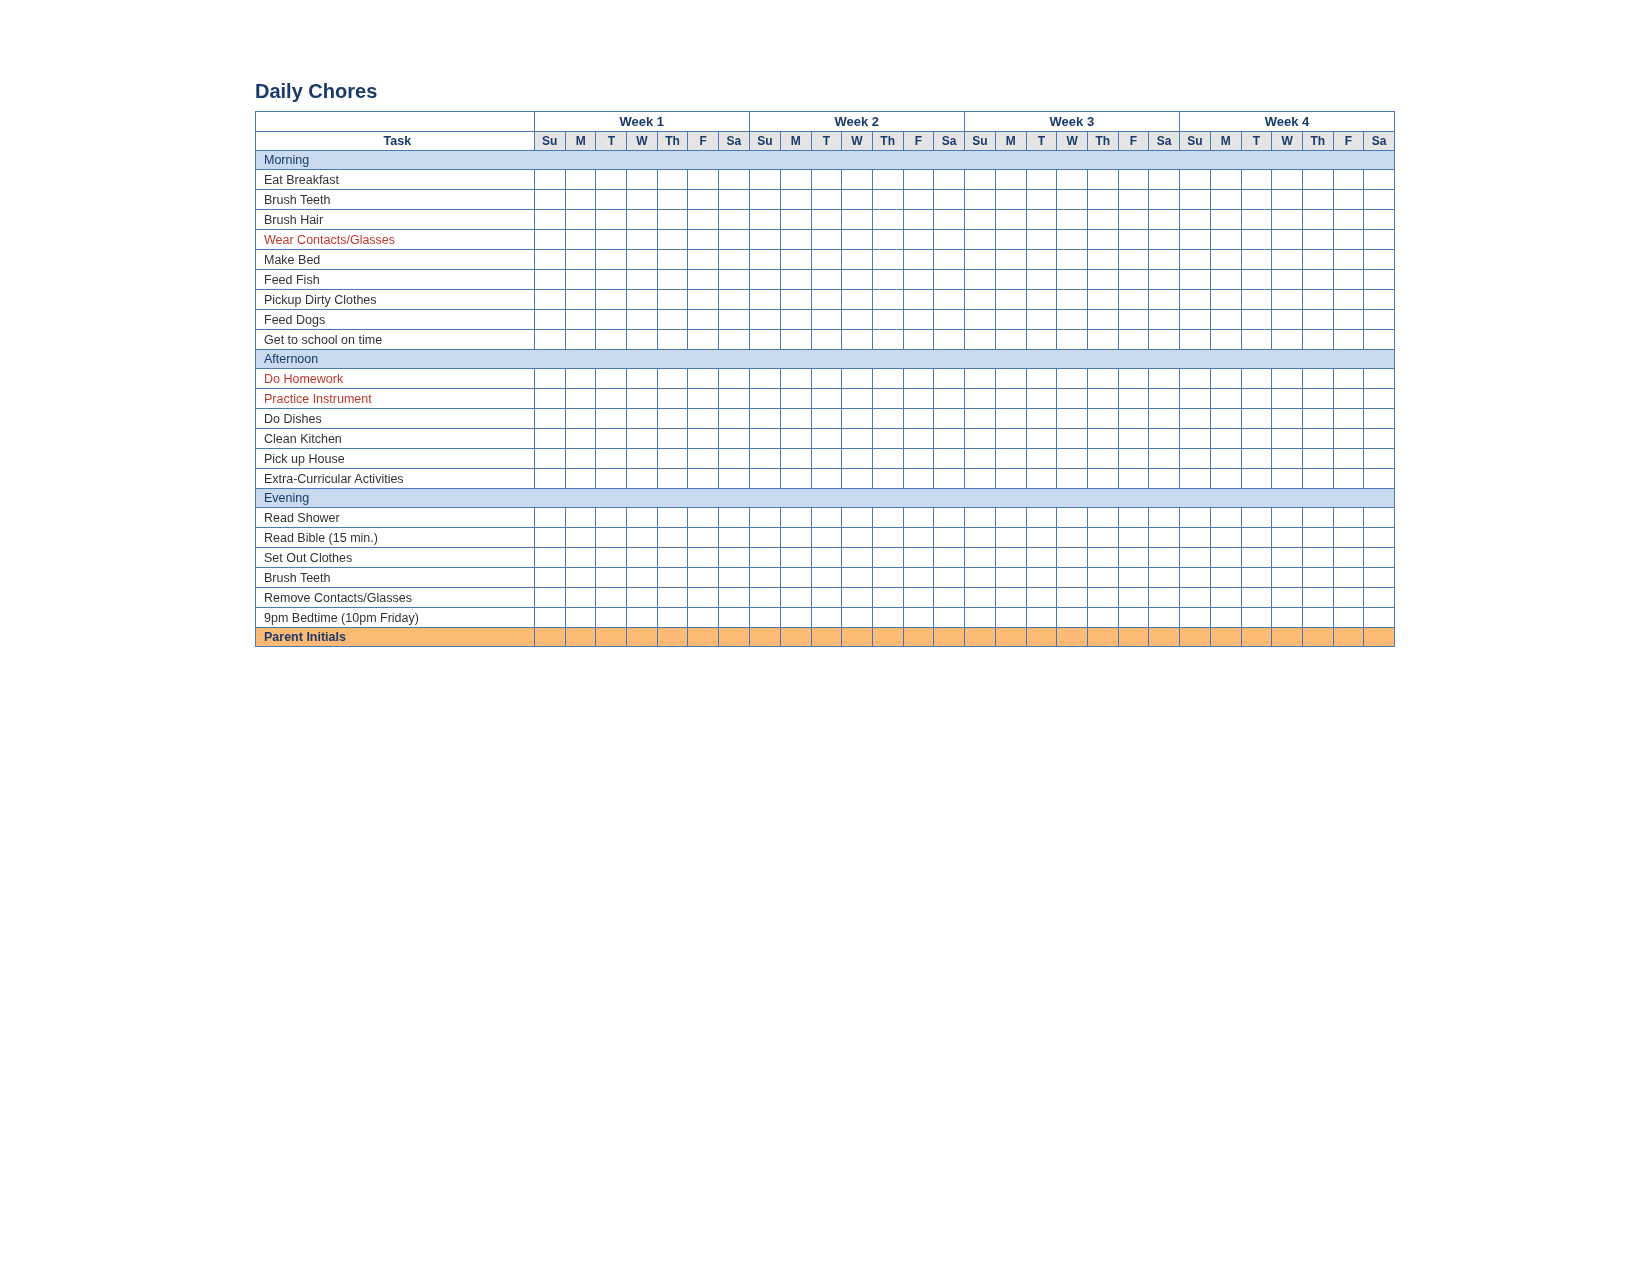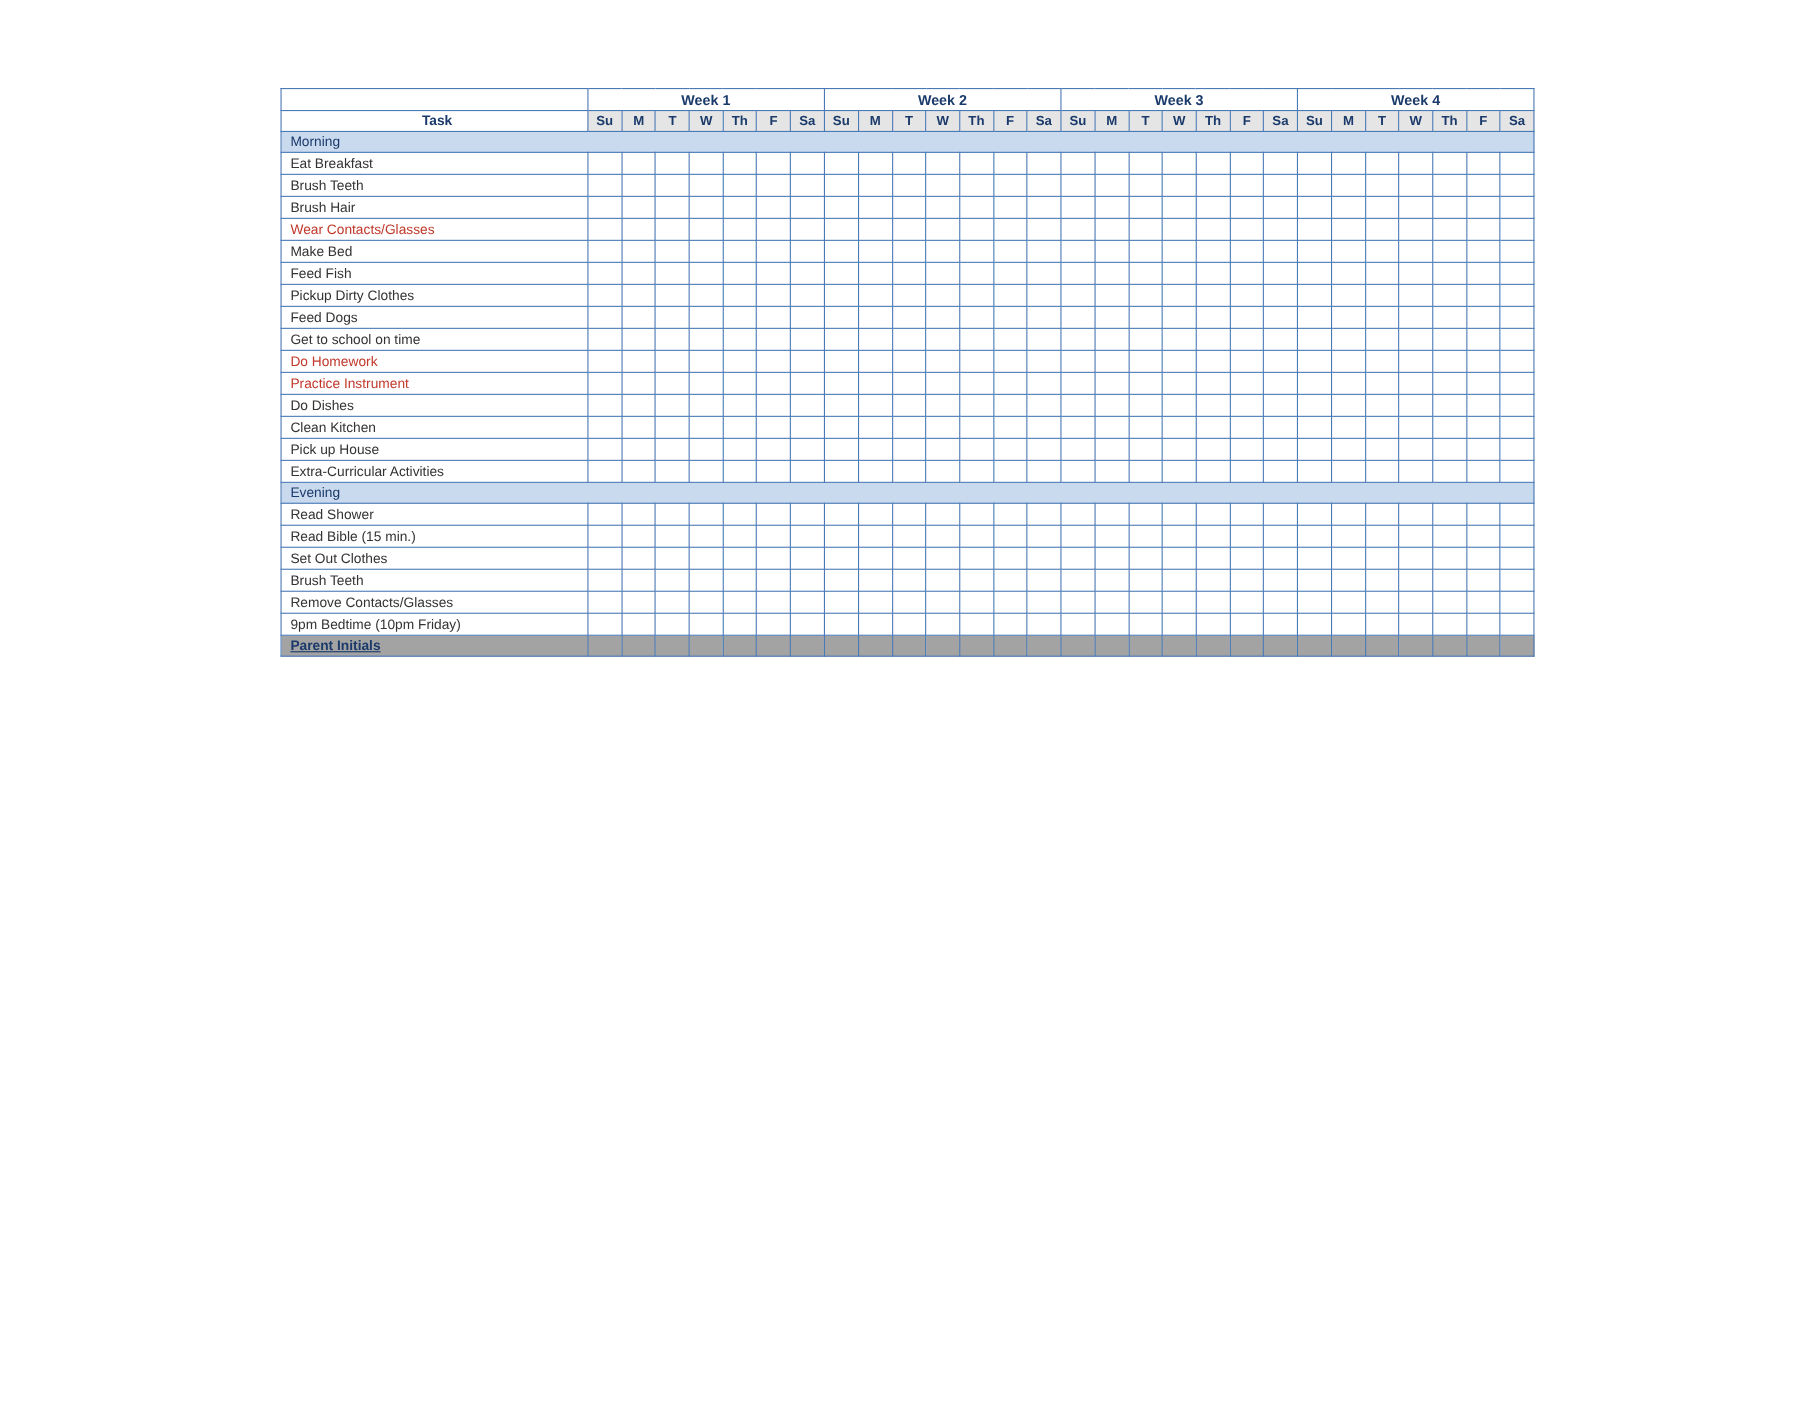--- a/index.html
+++ b/index.html
@@ -71,38 +71,38 @@
     .task-name {
       color: #333;
       font-weight: normal;
     }
     .task-name-red {
       color: #c0392b;
       font-weight: normal;
       text-align: right;
     }
     .parent-initials-row td {
-      background-color: #a3a3a3;
+      background-color: #fdba74;
       color: #1a3a6b;
       font-weight: bold;
-      text-decoration: underline;
     }
     .parent-initials-row td.task-col {
       color: #1a3a6b;
       font-weight: bold;
     }
     .day-cell {
       width: 22px;
       min-width: 22px;
     }
   </style>
 </head>
 <body>
 
 <div class="page-container">
+  <div class="page-title">Daily Chores</div>
   <table>
     <thead>
       <tr>
         <th class="task-col"></th>
         <th colspan="7" class="week-header">Week 1</th>
         <th colspan="7" class="week-header">Week 2</th>
         <th colspan="7" class="week-header">Week 3</th>
         <th colspan="7" class="week-header">Week 4</th>
       </tr>
       <tr>
@@ -417,20 +417,23 @@
           <td class="day-cell"></td>
           <td class="day-cell"></td>
           <td class="day-cell"></td>
           <td class="day-cell"></td>
           <td class="day-cell"></td>
           <td class="day-cell"></td>
           <td class="day-cell"></td>
           <td class="day-cell"></td>
           <td class="day-cell"></td>
         </tr>
+        <tr class="section-row">
+          <td colspan="29">Afternoon</td>
+        </tr>
         <tr class="task-row">
           <td class="task-col"><span class="task-name-red">Do Homework</span></td>
           <td class="day-cell"></td>
           <td class="day-cell"></td>
           <td class="day-cell"></td>
           <td class="day-cell"></td>
           <td class="day-cell"></td>
           <td class="day-cell"></td>
           <td class="day-cell"></td>
           <td class="day-cell"></td>

